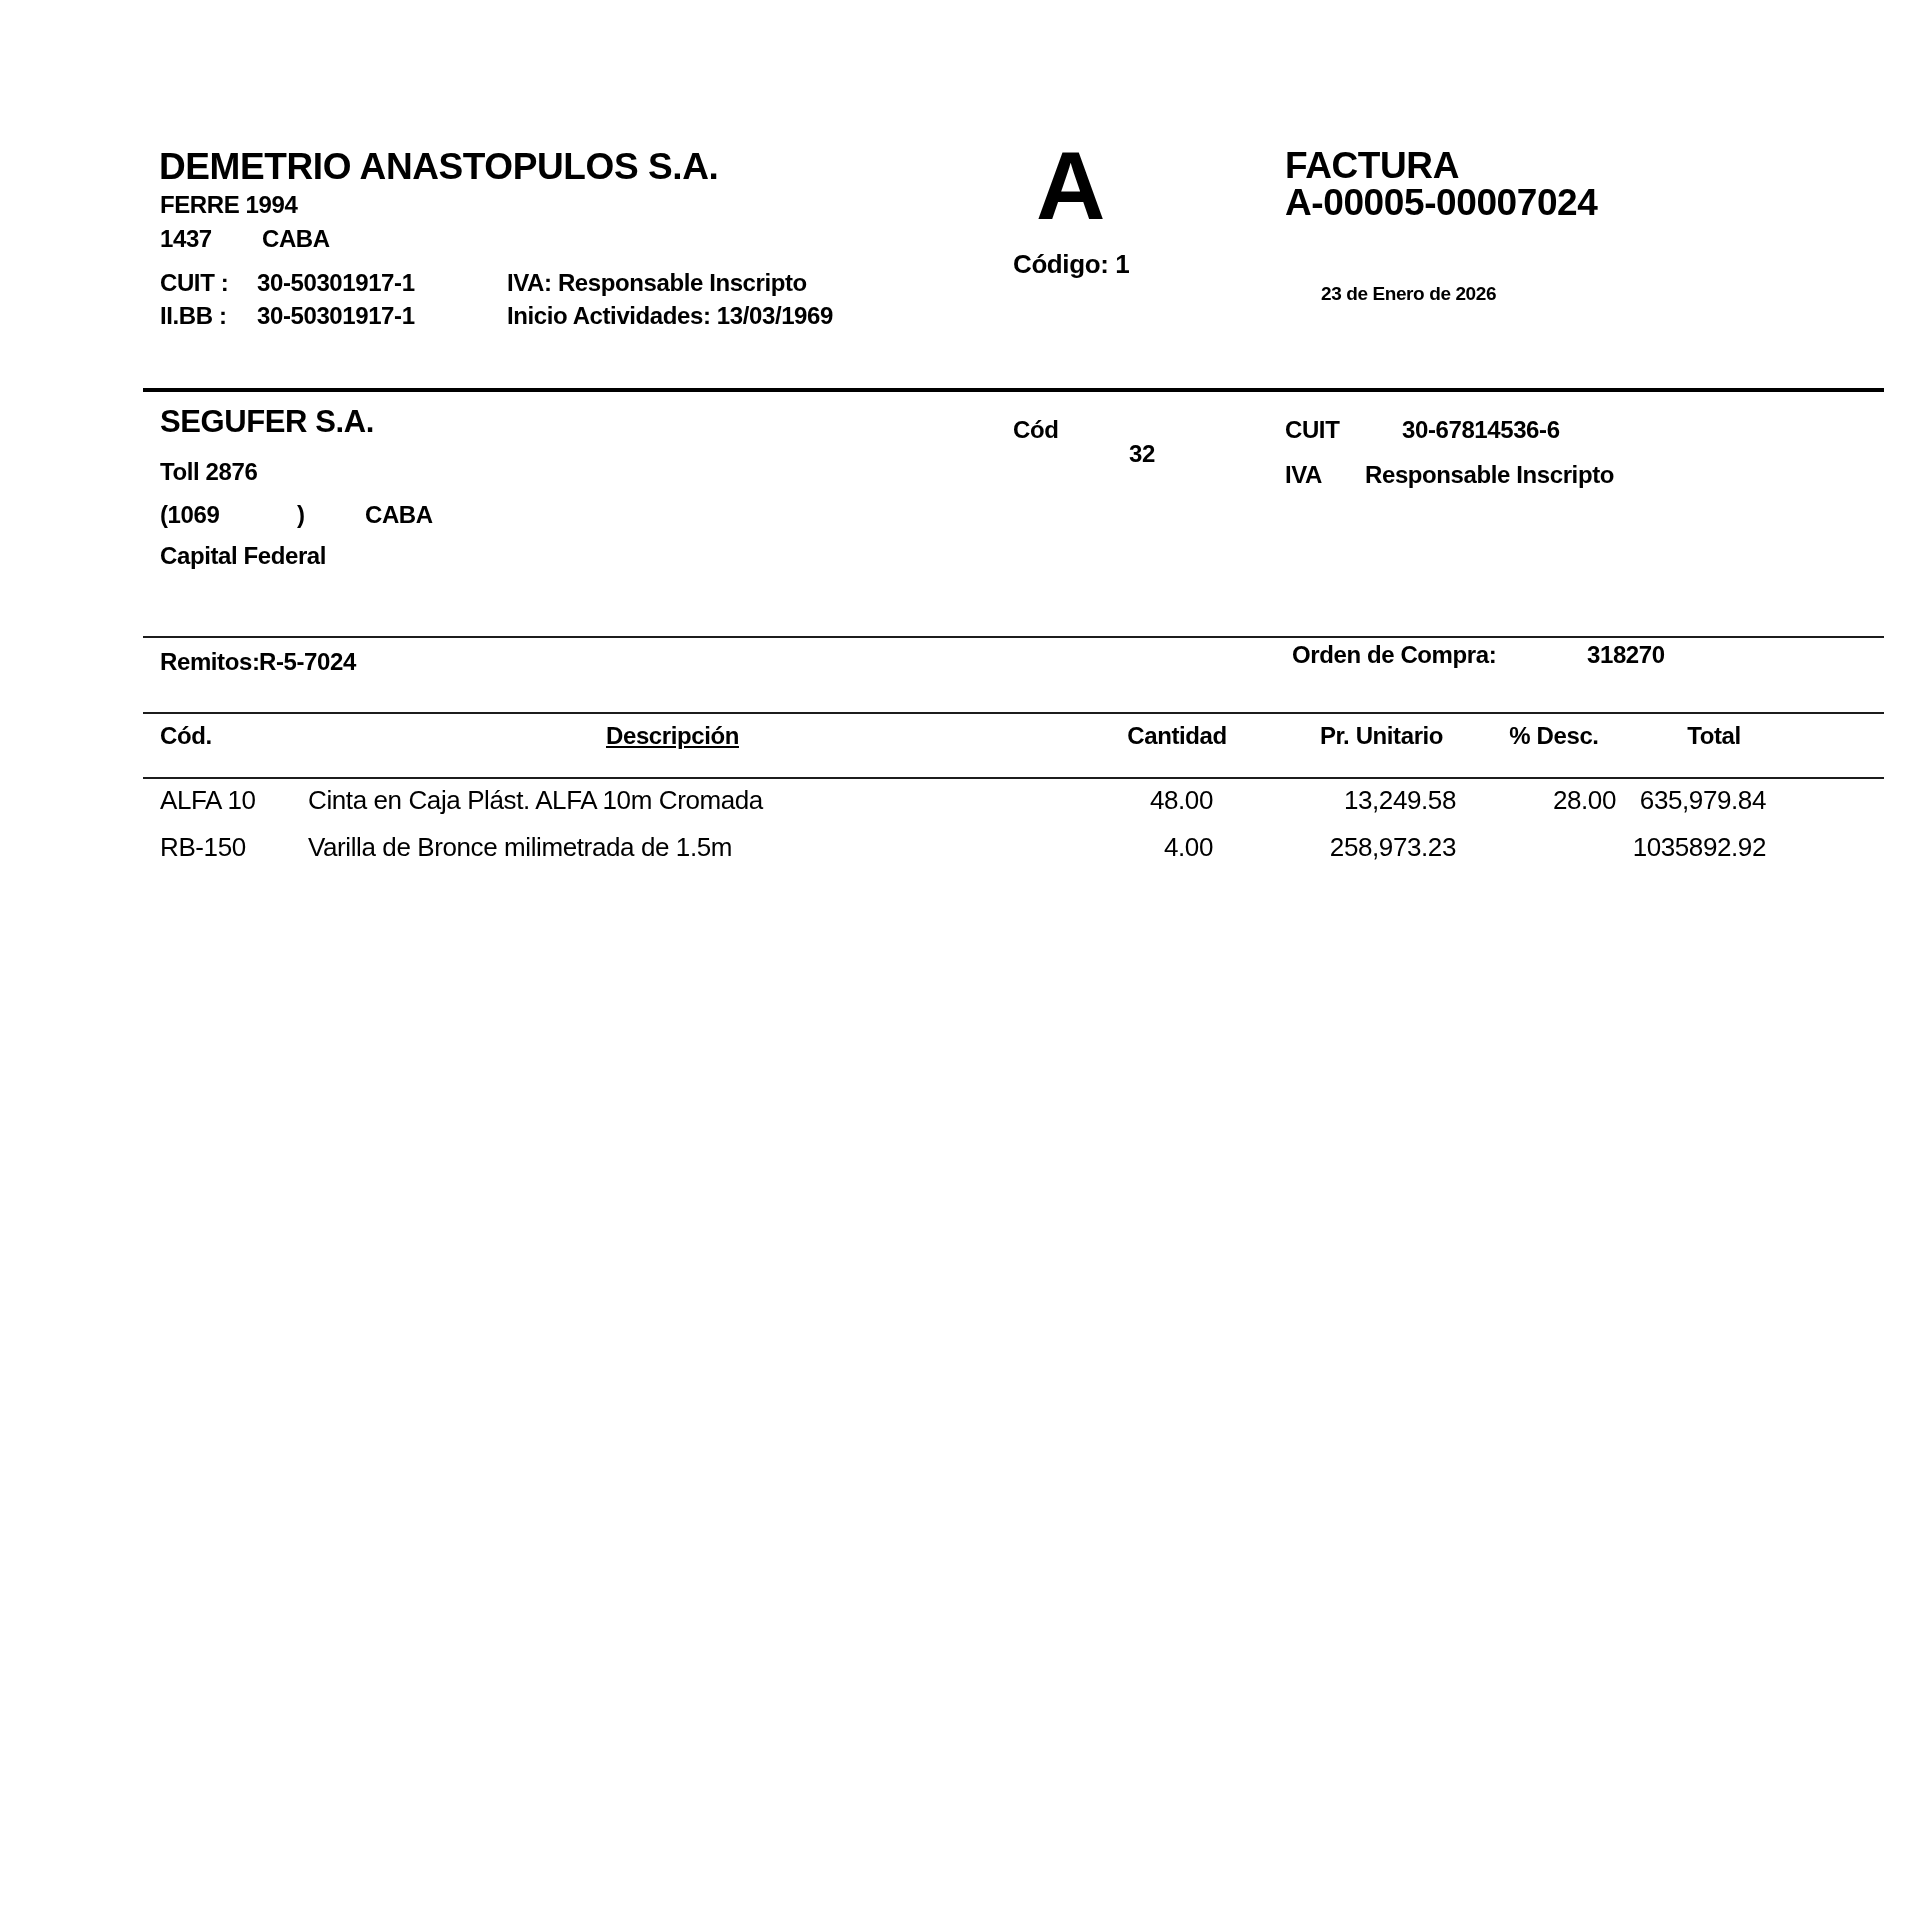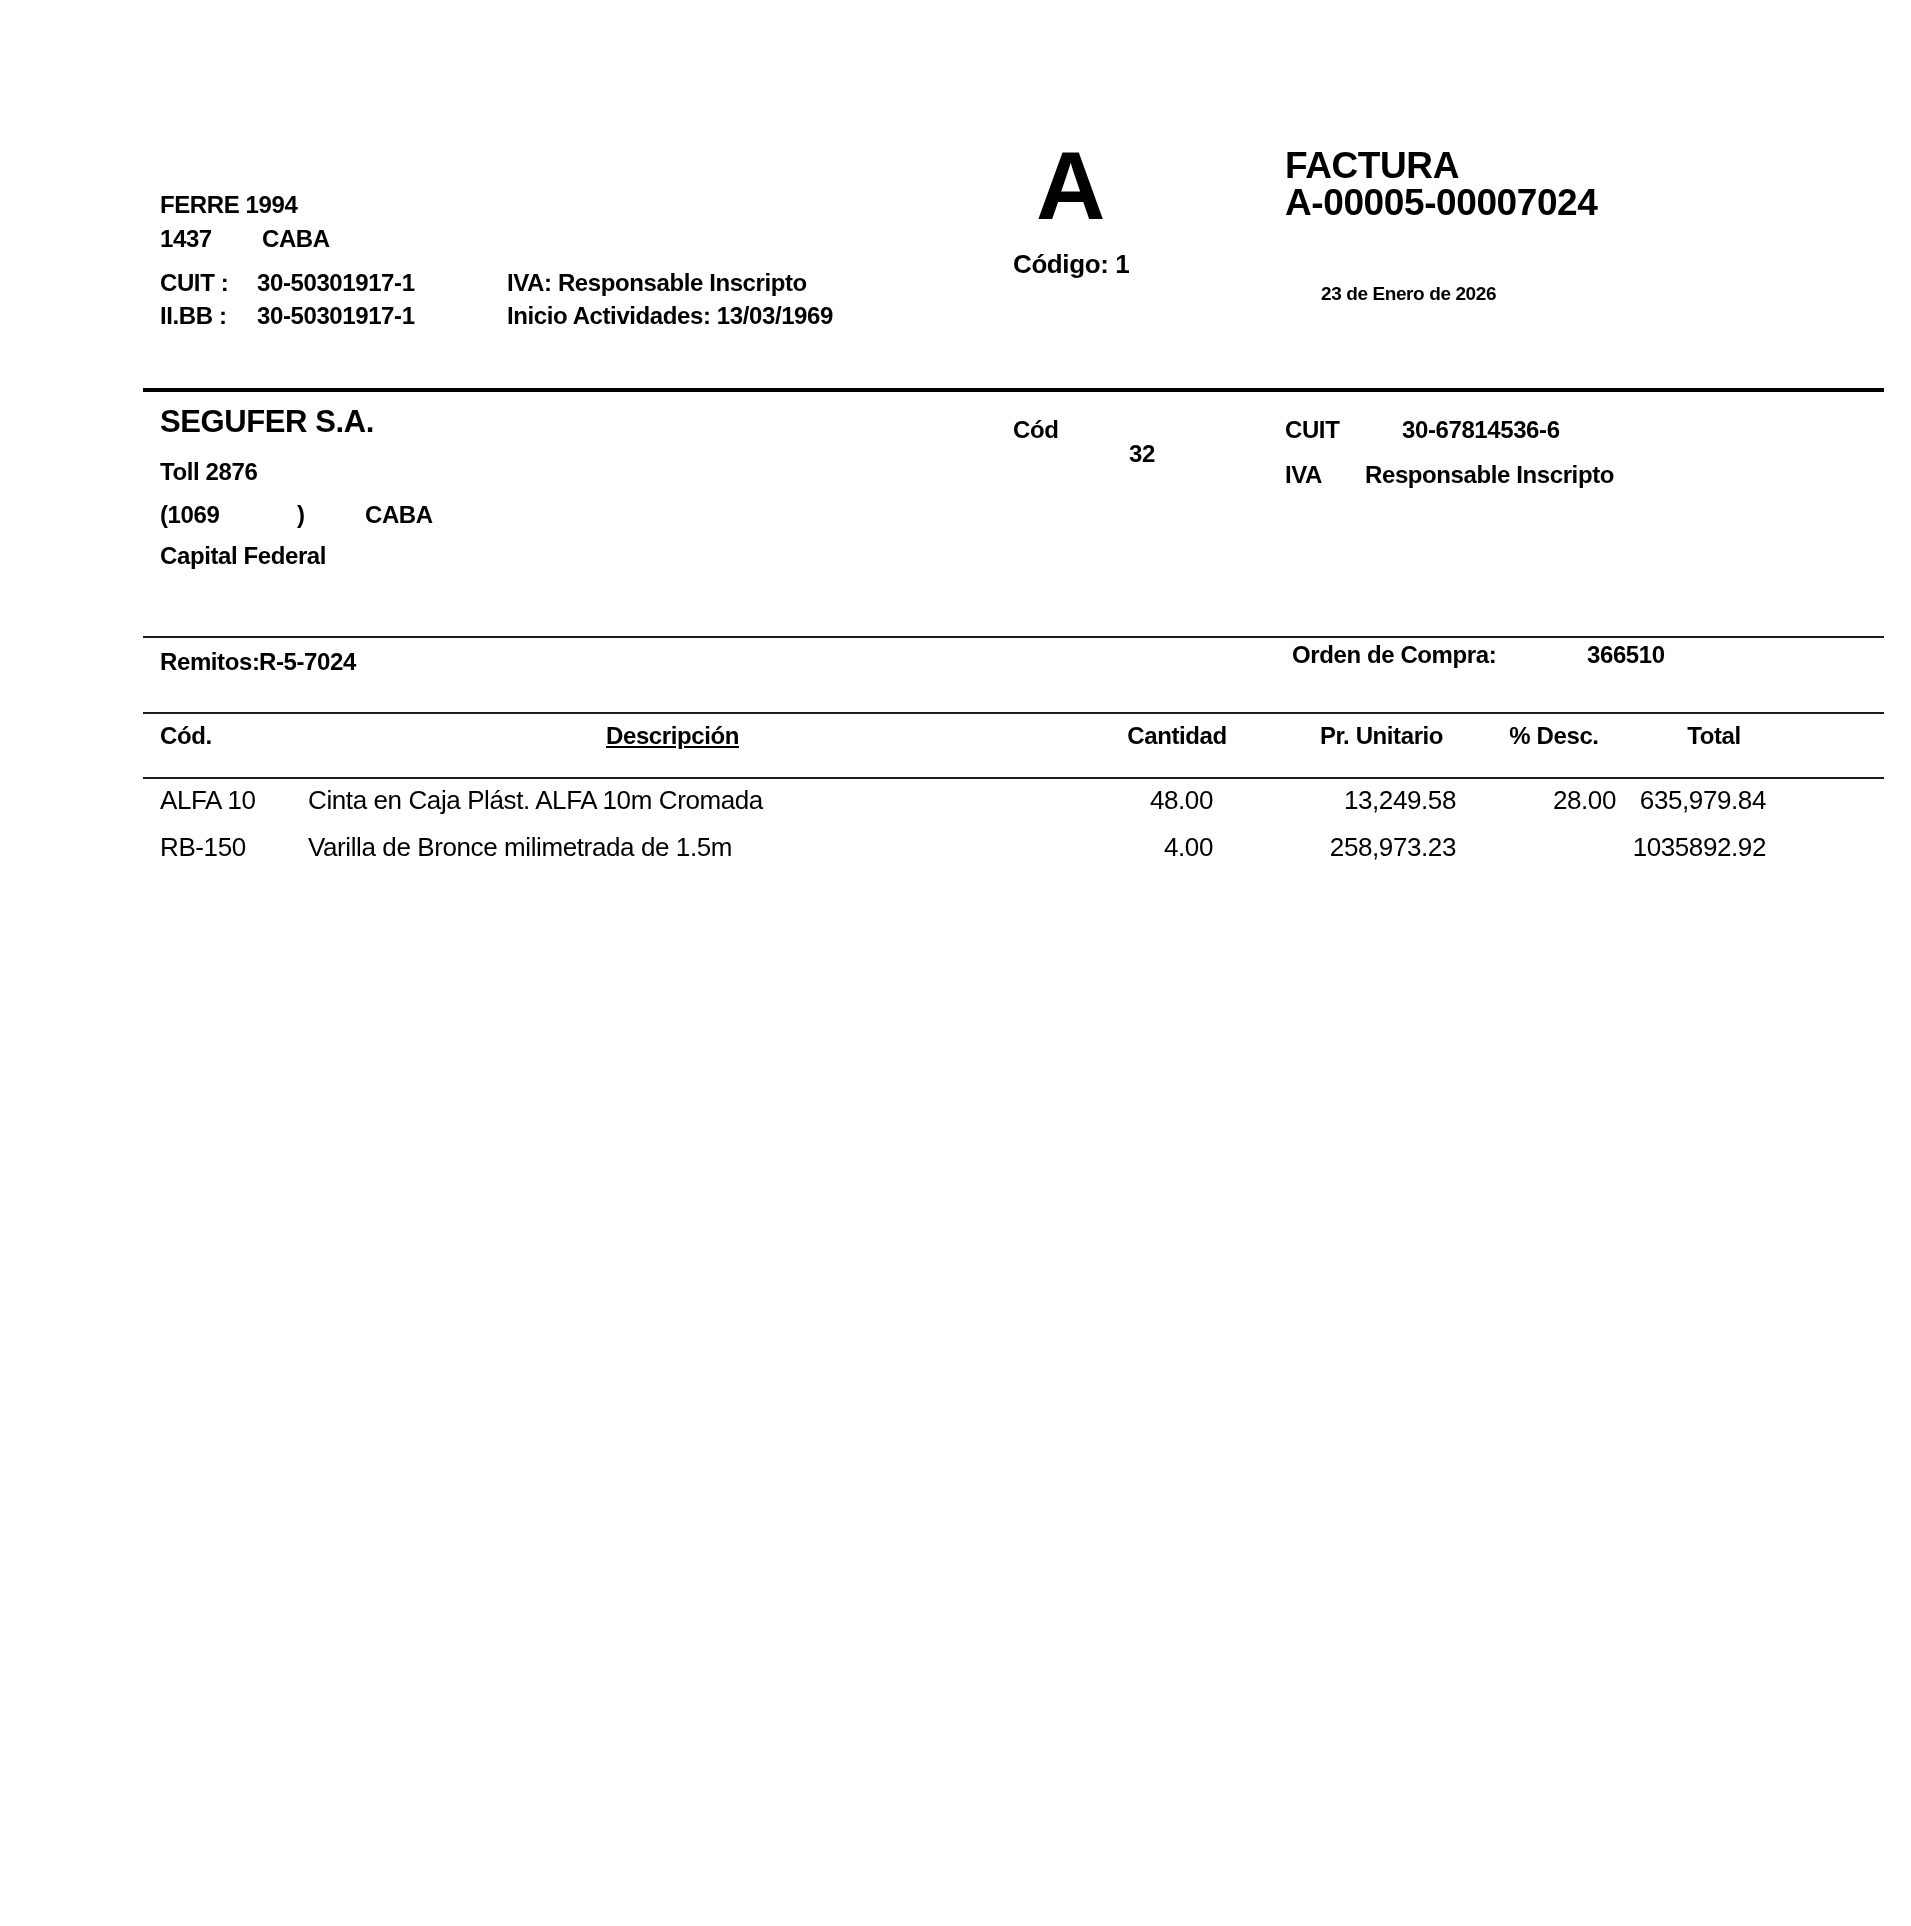--- a/index.html
+++ b/index.html
@@ -22,20 +22,21 @@
   .fs250{font-size:96px;}
   .rule{position:absolute;left:143px;width:1741px;background:#000;}
   .rule.thin{height:1.5px;background:#1c1c1c;}
   .rule.thick{height:3.5px;}
 </style>
 </head>
 <body>
 
 <div class="page">
 
+  <div class="abs b fs95" style="left:159px;top:148px;">DEMETRIO ANASTOPULOS S.A.</div>
   <div class="abs b fs62" style="left:160px;top:193px;">FERRE 1994</div>
   <div class="abs b fs62" style="left:160px;top:227px;">1437</div>
   <div class="abs b fs62" style="left:262px;top:227px;">CABA</div>
   <div class="abs b fs62" style="left:160px;top:271px;">CUIT :</div>
   <div class="abs b fs62" style="left:257px;top:271px;">30-50301917-1</div>
   <div class="abs b fs62" style="left:507px;top:271px;">IVA: Responsable Inscripto</div>
   <div class="abs b fs62" style="left:160px;top:304px;">II.BB :</div>
   <div class="abs b fs62" style="left:257px;top:304px;">30-50301917-1</div>
   <div class="abs b fs62" style="left:507px;top:304px;">Inicio Actividades: 13/03/1969</div>
 
@@ -59,21 +60,21 @@
   <div class="abs b fs62" style="left:160px;top:503px;">(1069</div>
   <div class="abs b fs62" style="left:297px;top:503px;">)</div>
   <div class="abs b fs62" style="left:365px;top:503px;">CABA</div>
   <div class="abs b fs62" style="left:160px;top:544px;">Capital Federal</div>
 
   <div class="rule thin" style="top:636px;"></div>
 
   <div class="abs b fs62" style="left:160px;top:650px;">Remitos:</div>
   <div class="abs b fs62" style="left:259px;top:650px;">R-5-7024</div>
   <div class="abs b fs62" style="left:1292px;top:643px;">Orden de Compra:</div>
-  <div class="abs b fs62" style="left:1587px;top:643px;">366510</div>
+  <div class="abs b fs62" style="left:1587px;top:643px;">318270</div>
 
   <div class="rule thin" style="top:712px;"></div>
 
   <div class="abs b fs62" style="left:160px;top:724px;">Cód.</div>
   <div class="abs b fs62 c" style="left:480px;top:724px;width:385px;text-decoration:underline;">Descripción</div>
   <div class="abs b fs62 c" style="left:1100px;top:724px;width:154px;">Cantidad</div>
   <div class="abs b fs62 c" style="left:1285px;top:724px;width:193px;">Pr. Unitario</div>
   <div class="abs b fs62 c" style="left:1477px;top:724px;width:154px;">% Desc.</div>
   <div class="abs b fs62 c" style="left:1637px;top:724px;width:154px;">Total</div>
 

